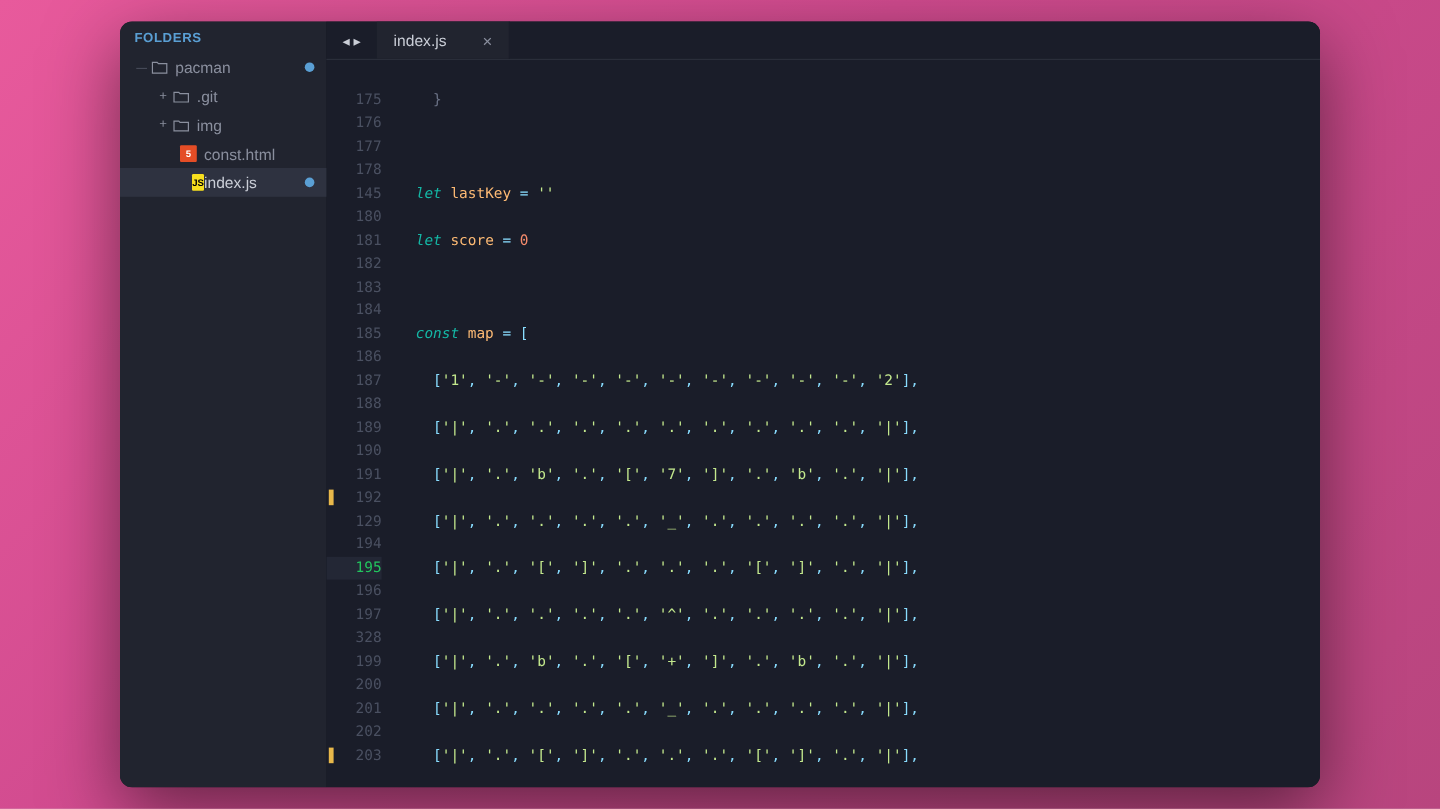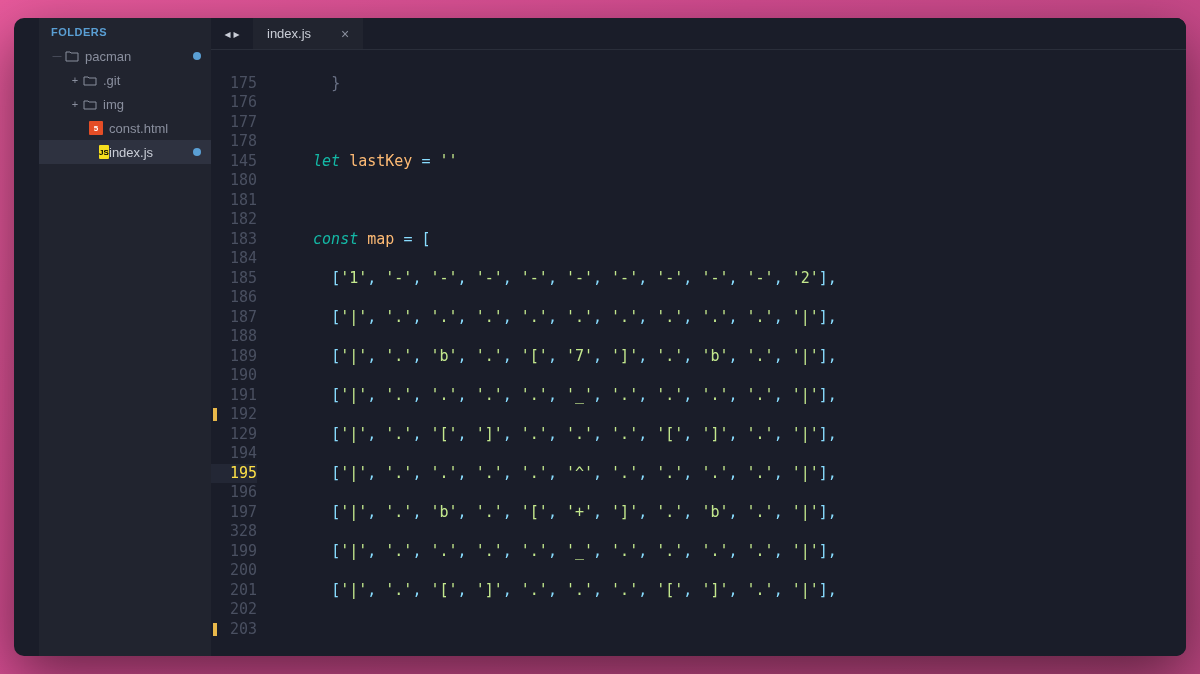--- a/index.html
+++ b/index.html
@@ -7,29 +7,28 @@
     font-family: -apple-system, BlinkMacSystemFont, "Segoe UI", sans-serif;
     background: linear-gradient(135deg, #e85a9c 0%, #d14b8f 40%, #b8457e 100%);
     width: 1200px;
     height: 674px;
     overflow: hidden;
     display: flex;
     align-items: center;
     justify-content: center;
   }
   .window {
-    width: 1172px;
+    width: 1000px;
     height: 638px;
     background: #1a1d29;
     border-radius: 10px;
     box-shadow: 0 20px 60px rgba(0,0,0,0.5);
     display: flex;
     overflow: hidden;
     position: relative;
-    padding-left: 25px;
   }
   .sidebar {
     width: 172px;
     background: #21242f;
     display: flex;
     flex-direction: column;
     font-size: 13px;
     color: #8a8f9e;
   }
   .sidebar-header {
@@ -134,34 +133,33 @@
     font-size: 13px;
     gap: 30px;
     border-right: 1px solid #1a1d29;
   }
   .tab-close { color: #8a8f9e; font-size: 14px; cursor:pointer; }
   .editor {
     flex: 1;
     display: flex;
     overflow: hidden;
     font-family: "SF Mono", Menlo, Consolas, monospace;
-    font-size: 15px;
+    font-size: 12px;
     line-height: 19.5px;
-    gap: 24px;
   }
   .gutter {
     width: 60px;
     text-align: right;
     color: #4a5061;
     padding: 4px 14px 0 0;
     user-select: none;
     position:relative;
   }
   .gutter .ln { height: 19.5px; position:relative; }
-  .ln.current { color: #fde047; background: #232735; }
+  .ln.current { color: #22c55e; background: #232735; }
   .ln-marker {
     position:absolute; left:2px; top:3px;
     width:4px; height:13px; background:#e8b84a;
   }
   .code {
     flex: 1;
     padding: 4px 0 0 0;
     color: #c9cdd6;
     white-space: pre;
     overflow: hidden;
@@ -273,20 +271,21 @@
           <div class="ln">199</div>
           <div class="ln">200</div>
           <div class="ln">201</div>
           <div class="ln">202</div>
           <div class="ln">203<span class="ln-marker"></span></div>
         </div>
       <div class="code">
 <div class="code-line">    <span class="pale">}</span></div>
 <div class="code-line"></div>
 <div class="code-line">  <span class="kw">let</span> <span class="id">lastKey</span> <span class="op">=</span> <span class="str">''</span></div>
+<div class="code-line">  <span class="kw">let</span> <span class="id">score</span> <span class="op">=</span> <span class="num">0</span></div>
 <div class="code-line"></div>
 <div class="code-line">  <span class="kw">const</span> <span class="id">map</span> <span class="op">=</span> <span class="punct">[</span></div>
 <div class="code-line maprow">    <span class="punct">[</span><span class="str">'1'</span><span class="punct">,</span> <span class="str">'-'</span><span class="punct">,</span> <span class="str">'-'</span><span class="punct">,</span> <span class="str">'-'</span><span class="punct">,</span> <span class="str">'-'</span><span class="punct">,</span> <span class="str">'-'</span><span class="punct">,</span> <span class="str">'-'</span><span class="punct">,</span> <span class="str">'-'</span><span class="punct">,</span> <span class="str">'-'</span><span class="punct">,</span> <span class="str">'-'</span><span class="punct">,</span> <span class="str">'2'</span><span class="punct">]</span><span class="punct">,</span></div>
 <div class="code-line maprow">    <span class="punct">[</span><span class="str">'|'</span><span class="punct">,</span> <span class="str">'.'</span><span class="punct">,</span> <span class="str">'.'</span><span class="punct">,</span> <span class="str">'.'</span><span class="punct">,</span> <span class="str">'.'</span><span class="punct">,</span> <span class="str">'.'</span><span class="punct">,</span> <span class="str">'.'</span><span class="punct">,</span> <span class="str">'.'</span><span class="punct">,</span> <span class="str">'.'</span><span class="punct">,</span> <span class="str">'.'</span><span class="punct">,</span> <span class="str">'|'</span><span class="punct">]</span><span class="punct">,</span></div>
 <div class="code-line maprow">    <span class="punct">[</span><span class="str">'|'</span><span class="punct">,</span> <span class="str">'.'</span><span class="punct">,</span> <span class="str">'b'</span><span class="punct">,</span> <span class="str">'.'</span><span class="punct">,</span> <span class="str">'['</span><span class="punct">,</span> <span class="str">'7'</span><span class="punct">,</span> <span class="str">']'</span><span class="punct">,</span> <span class="str">'.'</span><span class="punct">,</span> <span class="str">'b'</span><span class="punct">,</span> <span class="str">'.'</span><span class="punct">,</span> <span class="str">'|'</span><span class="punct">]</span><span class="punct">,</span></div>
 <div class="code-line maprow">    <span class="punct">[</span><span class="str">'|'</span><span class="punct">,</span> <span class="str">'.'</span><span class="punct">,</span> <span class="str">'.'</span><span class="punct">,</span> <span class="str">'.'</span><span class="punct">,</span> <span class="str">'.'</span><span class="punct">,</span> <span class="str">'_'</span><span class="punct">,</span> <span class="str">'.'</span><span class="punct">,</span> <span class="str">'.'</span><span class="punct">,</span> <span class="str">'.'</span><span class="punct">,</span> <span class="str">'.'</span><span class="punct">,</span> <span class="str">'|'</span><span class="punct">]</span><span class="punct">,</span></div>
 <div class="code-line maprow">    <span class="punct">[</span><span class="str">'|'</span><span class="punct">,</span> <span class="str">'.'</span><span class="punct">,</span> <span class="str">'['</span><span class="punct">,</span> <span class="str">']'</span><span class="punct">,</span> <span class="str">'.'</span><span class="punct">,</span> <span class="str">'.'</span><span class="punct">,</span> <span class="str">'.'</span><span class="punct">,</span> <span class="str">'['</span><span class="punct">,</span> <span class="str">']'</span><span class="punct">,</span> <span class="str">'.'</span><span class="punct">,</span> <span class="str">'|'</span><span class="punct">]</span><span class="punct">,</span></div>
 <div class="code-line maprow">    <span class="punct">[</span><span class="str">'|'</span><span class="punct">,</span> <span class="str">'.'</span><span class="punct">,</span> <span class="str">'.'</span><span class="punct">,</span> <span class="str">'.'</span><span class="punct">,</span> <span class="str">'.'</span><span class="punct">,</span> <span class="str">'^'</span><span class="punct">,</span> <span class="str">'.'</span><span class="punct">,</span> <span class="str">'.'</span><span class="punct">,</span> <span class="str">'.'</span><span class="punct">,</span> <span class="str">'.'</span><span class="punct">,</span> <span class="str">'|'</span><span class="punct">]</span><span class="punct">,</span></div>
 <div class="code-line maprow">    <span class="punct">[</span><span class="str">'|'</span><span class="punct">,</span> <span class="str">'.'</span><span class="punct">,</span> <span class="str">'b'</span><span class="punct">,</span> <span class="str">'.'</span><span class="punct">,</span> <span class="str">'['</span><span class="punct">,</span> <span class="str">'+'</span><span class="punct">,</span> <span class="str">']'</span><span class="punct">,</span> <span class="str">'.'</span><span class="punct">,</span> <span class="str">'b'</span><span class="punct">,</span> <span class="str">'.'</span><span class="punct">,</span> <span class="str">'|'</span><span class="punct">]</span><span class="punct">,</span></div>
 <div class="code-line maprow">    <span class="punct">[</span><span class="str">'|'</span><span class="punct">,</span> <span class="str">'.'</span><span class="punct">,</span> <span class="str">'.'</span><span class="punct">,</span> <span class="str">'.'</span><span class="punct">,</span> <span class="str">'.'</span><span class="punct">,</span> <span class="str">'_'</span><span class="punct">,</span> <span class="str">'.'</span><span class="punct">,</span> <span class="str">'.'</span><span class="punct">,</span> <span class="str">'.'</span><span class="punct">,</span> <span class="str">'.'</span><span class="punct">,</span> <span class="str">'|'</span><span class="punct">]</span><span class="punct">,</span></div>

